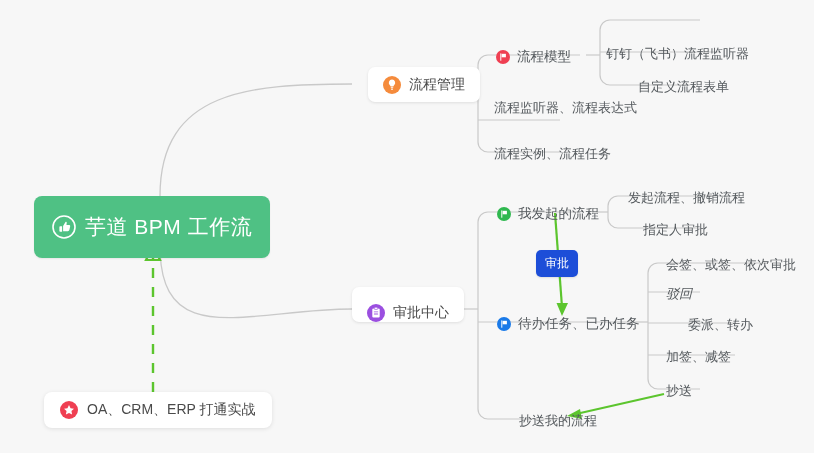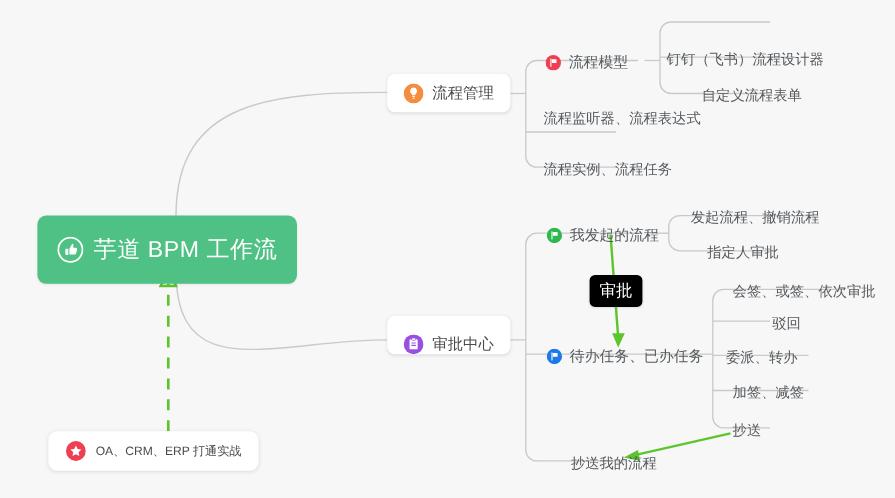--- a/index.html
+++ b/index.html
@@ -46,35 +46,35 @@
 
   
   .ic{display:inline-block;flex:0 0 auto;line-height:0;}
   .ic-sm{width:14px;height:14px;}
   .ic-md{width:18px;height:18px;}
   .ic-lg{width:24px;height:24px;}
 
   
   .badge{
     position:absolute;left:536px;top:250px;
-    background:#000000;color:#ffffff;
-    font-size:15px;border-radius:5px;
+    background:#1d4ed8;color:#ffffff;
+    font-size:12px;border-radius:5px;
     padding:5px 9px;
     box-shadow:0 1px 2px rgba(0,0,0,.10);
   }
 
   
   .callout{
     position:absolute;left:44px;top:392px;
     display:flex;align-items:center;gap:9px;
     background:#ffffff;border-radius:8px;
     padding:0 16px;height:36px;
     box-shadow:0 1px 4px rgba(0,0,0,.10);
   }
-  .callout-label{font-size:11px;color:#4a4a4a;white-space:nowrap;}
+  .callout-label{font-size:14px;color:#4a4a4a;white-space:nowrap;}
 </style>
 </head>
 <body>
 
 <div id="canvas">
 
   <svg class="links" viewBox="0 0 814 453">
 
     <path d="M 160 196 C 160 90, 250 84, 352 84" fill="none" stroke="#c9c9c9" stroke-width="1.3"></path>
 
@@ -121,21 +121,21 @@
     <span class="ic ic-lg">
       <svg viewBox="0 0 24 24" width="24" height="24">
         <circle cx="12" cy="12" r="11" fill="none" stroke="#ffffff" stroke-width="1.6"></circle>
         <path d="M8.2 11.2h1.9v5.6H8.2a.8.8 0 0 1-.8-.8v-4a.8.8 0 0 1 .8-.8z" fill="#ffffff"></path>
         <path d="M11.1 11.1l2.4-4.2c.15-.26.5-.33.74-.15.35.26.55.68.5 1.12l-.27 2.25h2.6c.72 0 1.25.67 1.09 1.37l-.82 3.6a1.5 1.5 0 0 1-1.46 1.16h-4.78z" fill="#ffffff"></path>
       </svg>
     </span>
     <span class="root-label">芋道 BPM 工作流</span>
   </div>
 
-  <div class="branch-node" style="left:352px;top:67px;">
+  <div class="branch-node" style="left:368px;top:67px;">
     <span class="ic ic-md">
       <svg viewBox="0 0 18 18" width="18" height="18">
         <circle cx="9" cy="9" r="9" fill="#f58b3c"></circle>
         <path d="M9 3.6a3.2 3.2 0 0 0-1.9 5.78c.3.23.47.57.47.95v.17h2.86v-.17c0-.38.17-.72.47-.95A3.2 3.2 0 0 0 9 3.6z" fill="#ffffff"></path>
         <rect x="7.6" y="11.3" width="2.8" height=".95" rx=".45" fill="#ffffff"></rect>
         <rect x="7.9" y="12.85" width="2.2" height=".95" rx=".45" fill="#ffffff"></rect>
       </svg>
     </span>
     <span class="branch-label">流程管理</span>
   </div>
@@ -145,21 +145,21 @@
       <svg viewBox="0 0 14 14" width="14" height="14">
         <circle cx="7" cy="7" r="7" fill="#ef3f52"></circle>
         <rect x="4.3" y="3.2" width="1" height="7.6" rx=".5" fill="#ffffff"></rect>
         <path d="M5.6 3.8h4.3v3.5H5.6z" fill="#ffffff"></path>
       </svg>
     </span>
     <span>流程模型</span>
   </div>
 
   <div class="leaf" style="left:602px;top:43px;">
-    <span>钉钉（飞书）流程设计器</span>
+    <span>钉钉（飞书）流程监听器</span>
   </div>
   <div class="leaf" style="left:602px;top:76px;margin-left:32px;">
     <span>自定义流程表单</span>
   </div>
 
   <div class="leaf" style="left:490px;top:97px;">
     <span>流程监听器、流程表达式</span>
   </div>
   <div class="leaf" style="left:490px;top:143px;">
     <span>流程实例、流程任务</span>
@@ -203,24 +203,24 @@
         <rect x="4.3" y="3.2" width="1" height="7.6" rx=".5" fill="#ffffff"></rect>
         <path d="M5.6 3.8h4.3v3.5H5.6z" fill="#ffffff"></path>
       </svg>
     </span>
     <span>待办任务、已办任务</span>
   </div>
 
   <div class="leaf" style="left:662px;top:254px;">
     <span>会签、或签、依次审批</span>
   </div>
-  <div class="leaf" style="left:698px;top:283px;">
+  <div class="leaf" style="left:662px;top:283px;font-style:italic;">
     <span>驳回</span>
   </div>
-  <div class="leaf" style="left:656px;top:314px;align-items:flex-end;">
+  <div class="leaf" style="left:684px;top:314px;align-items:flex-end;">
     <span>委派、转办</span>
   </div>
   <div class="leaf" style="left:662px;top:346px;align-items:flex-end;">
     <span>加签、减签</span>
   </div>
   <div class="leaf" style="left:662px;top:380px;">
     <span>抄送</span>
   </div>
 
   <div class="leaf" style="left:487px;top:410px;margin-left:28px;">

